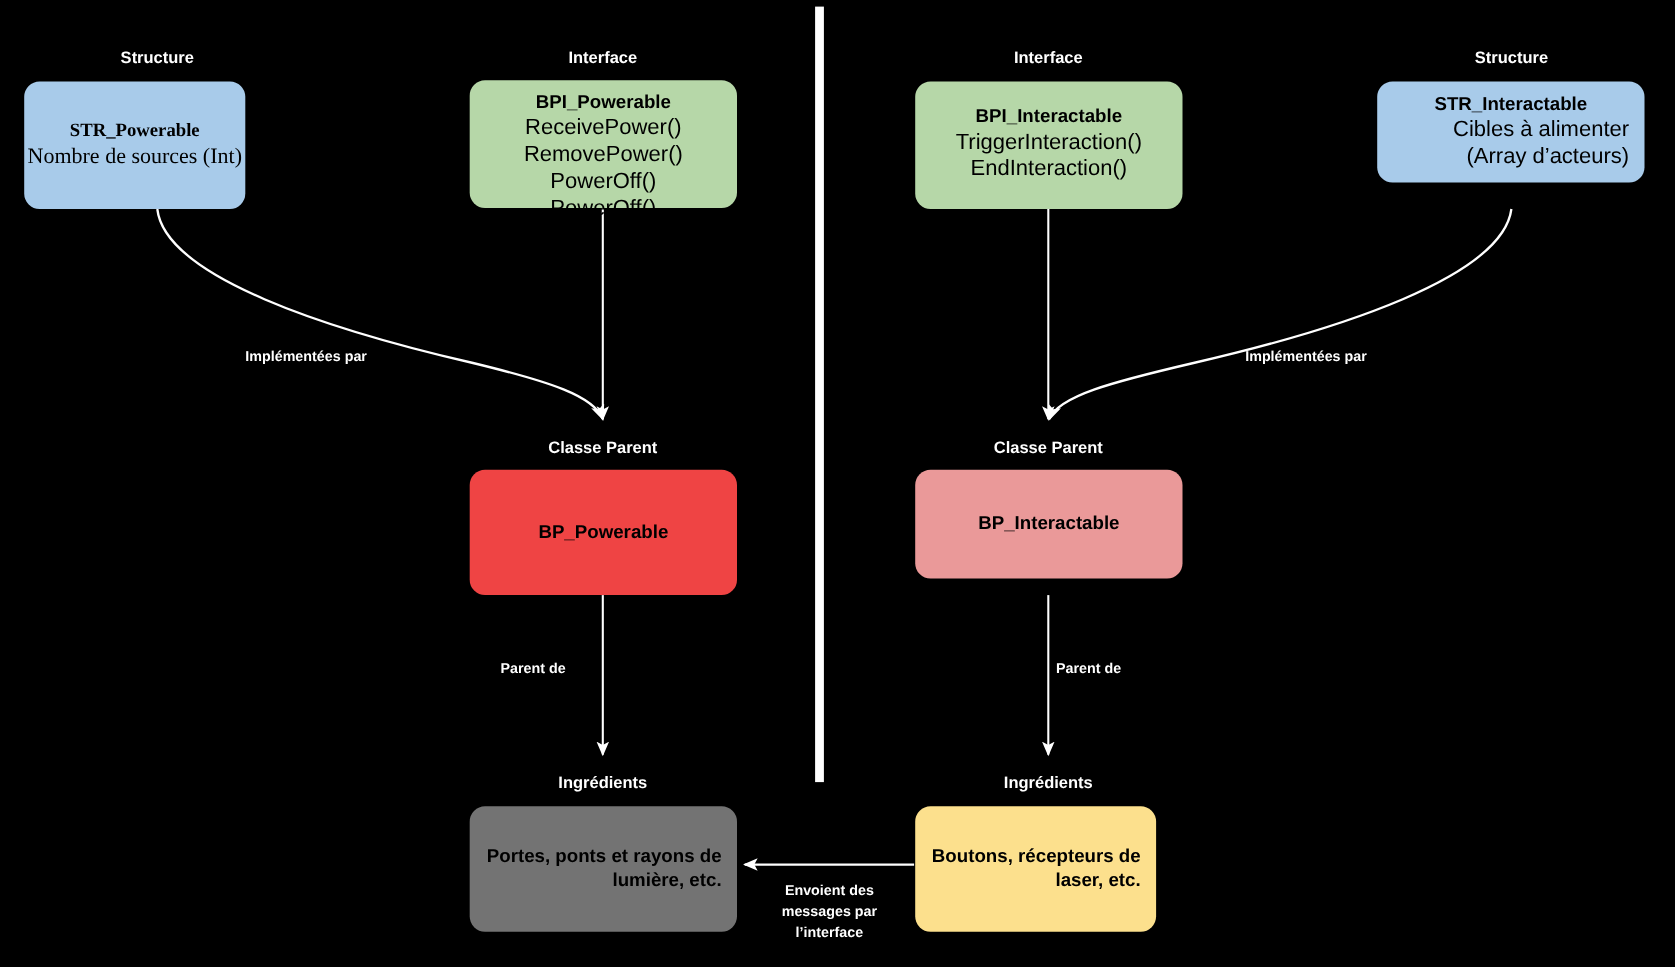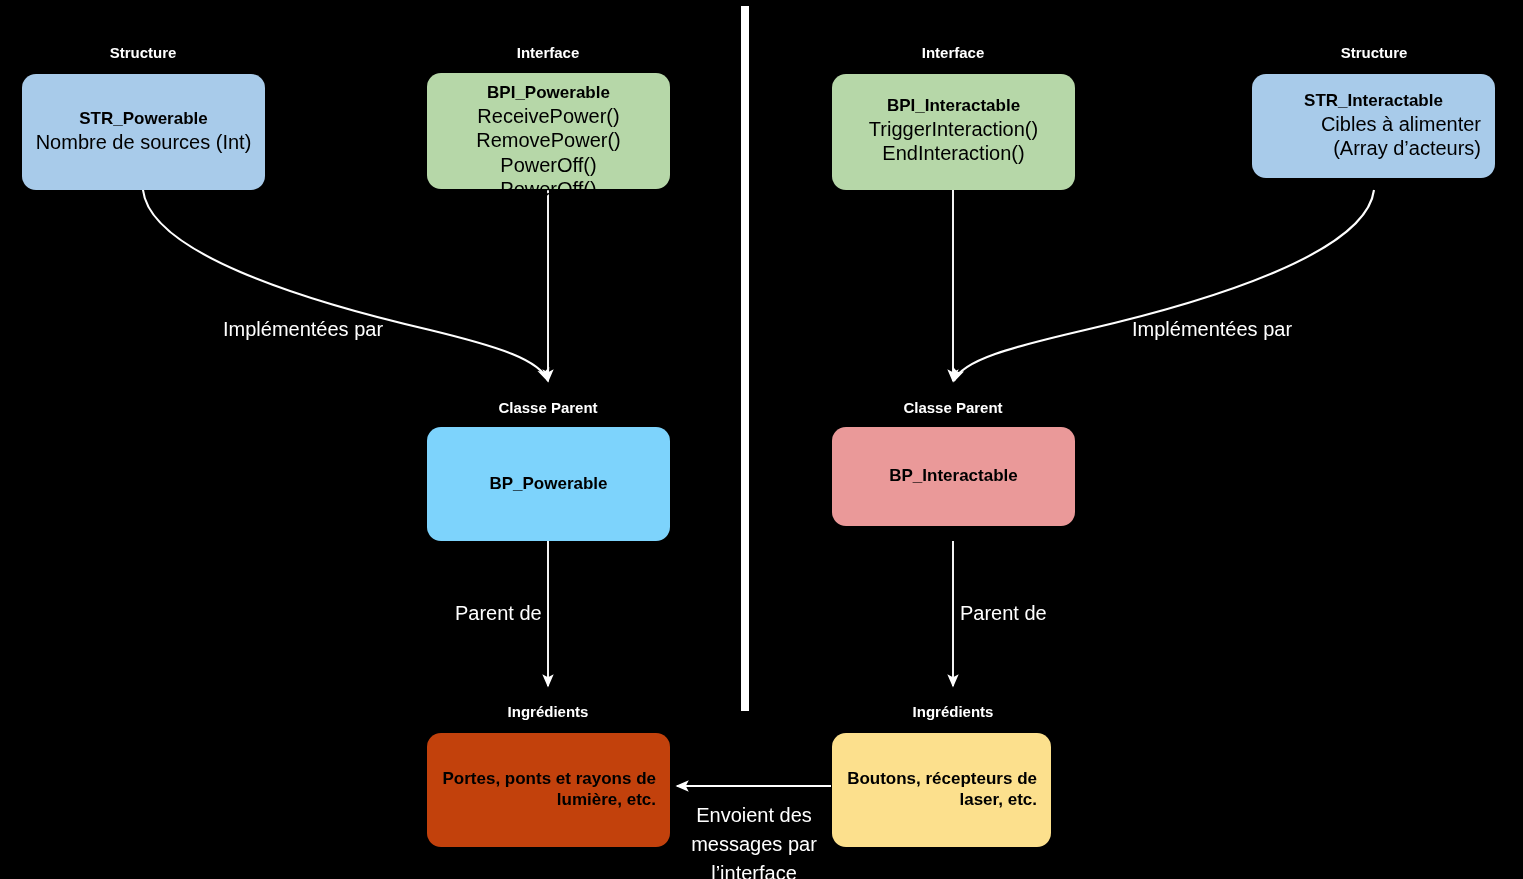--- a/index.html
+++ b/index.html
@@ -56,22 +56,22 @@
     color: #ffffff;
     font-weight: bold;
     font-size: 15px;
     text-align: center;
     white-space: nowrap;
     transform: translateX(-50%);
   }
   .edge-label {
     position: absolute;
     color: #ffffff;
-    font-weight: normal;
-    font-size: 20px;
+    font-weight: bold;
+    font-size: 13px;
     text-align: center;
     white-space: pre-line;
     line-height: 1.45;
   }
   .divider {
     position: absolute;
     background: #ffffff;
   }
 </style>
 </head>
@@ -110,53 +110,53 @@
   <div class="caption" style="left:548px; top:44px;">Interface</div>
   <div class="caption" style="left:953px; top:44px;">Interface</div>
   <div class="caption" style="left:1374px; top:44px;">Structure</div>
 
   <div class="caption" style="left:548px; top:399px;">Classe Parent</div>
   <div class="caption" style="left:953px; top:399px;">Classe Parent</div>
 
   <div class="caption" style="left:548px; top:703px;">Ingrédients</div>
   <div class="caption" style="left:953px; top:703px;">Ingrédients</div>
 
-  <div class="node struct" style="left:22px; top:74px; width:243px; height:116px; background:#a8cbea;">
+  <div class="node struct" style="left:22px; top:74px; width:201px; height:116px; background:#a8cbea;font-family:Liberation Serif, serif;">
     <div class="title">STR_Powerable</div>
     <div class="line">Nombre de sources (Int)</div>
   </div>
 
   <div class="node iface" style="left:427px; top:73px; width:243px; height:116px; background:#b6d7a8;">
     <div class="title">BPI_Powerable</div>
     <div class="line">ReceivePower()</div>
     <div class="line">RemovePower()</div>
     <div class="line">PowerOff()</div>
     <div class="line">PowerOff()</div>
   </div>
 
   <div class="node iface" style="left:832px; top:74px; width:243px; height:116px; background:#b6d7a8; padding-top:22px;">
     <div class="title">BPI_Interactable</div>
     <div class="line">TriggerInteraction()</div>
     <div class="line">EndInteraction()</div>
   </div>
 
-  <div class="node struct" style="left:1252px; top:74px; width:243px; height:104px; background:#a8cbea; padding:0 14px;">
+  <div class="node struct" style="left:1252px; top:74px; width:243px; height:92px; background:#a8cbea; padding:0 14px;">
     <div class="title">STR_Interactable</div>
     <div class="line">Cibles à alimenter (Array d’acteurs)</div>
   </div>
 
-  <div class="node" style="left:427px; top:427px; width:243px; height:114px; background:#7dd3fc;">
+  <div class="node" style="left:427px; top:427px; width:243px; height:114px; background:#ef4444;">
     <div class="title">BP_Powerable</div>
   </div>
 
   <div class="node" style="left:832px; top:427px; width:243px; height:99px; background:#ea9999;">
     <div class="title">BP_Interactable</div>
   </div>
 
-  <div class="node" style="left:427px; top:733px; width:243px; height:114px; background:#c2410c; padding:0 14px;">
+  <div class="node" style="left:427px; top:733px; width:243px; height:114px; background:#737373; padding:0 14px;">
     <div class="title">Portes, ponts et rayons de lumière, etc.</div>
   </div>
 
   <div class="node" style="left:832px; top:733px; width:219px; height:114px; background:#fce08d; padding:0 14px;">
     <div class="title">Boutons, récepteurs de laser, etc.</div>
   </div>
 
   <div class="edge-label" style="left:223px; top:315px;">Implémentées par</div>
   <div class="edge-label" style="left:1132px; top:315px;">Implémentées par</div>
 

